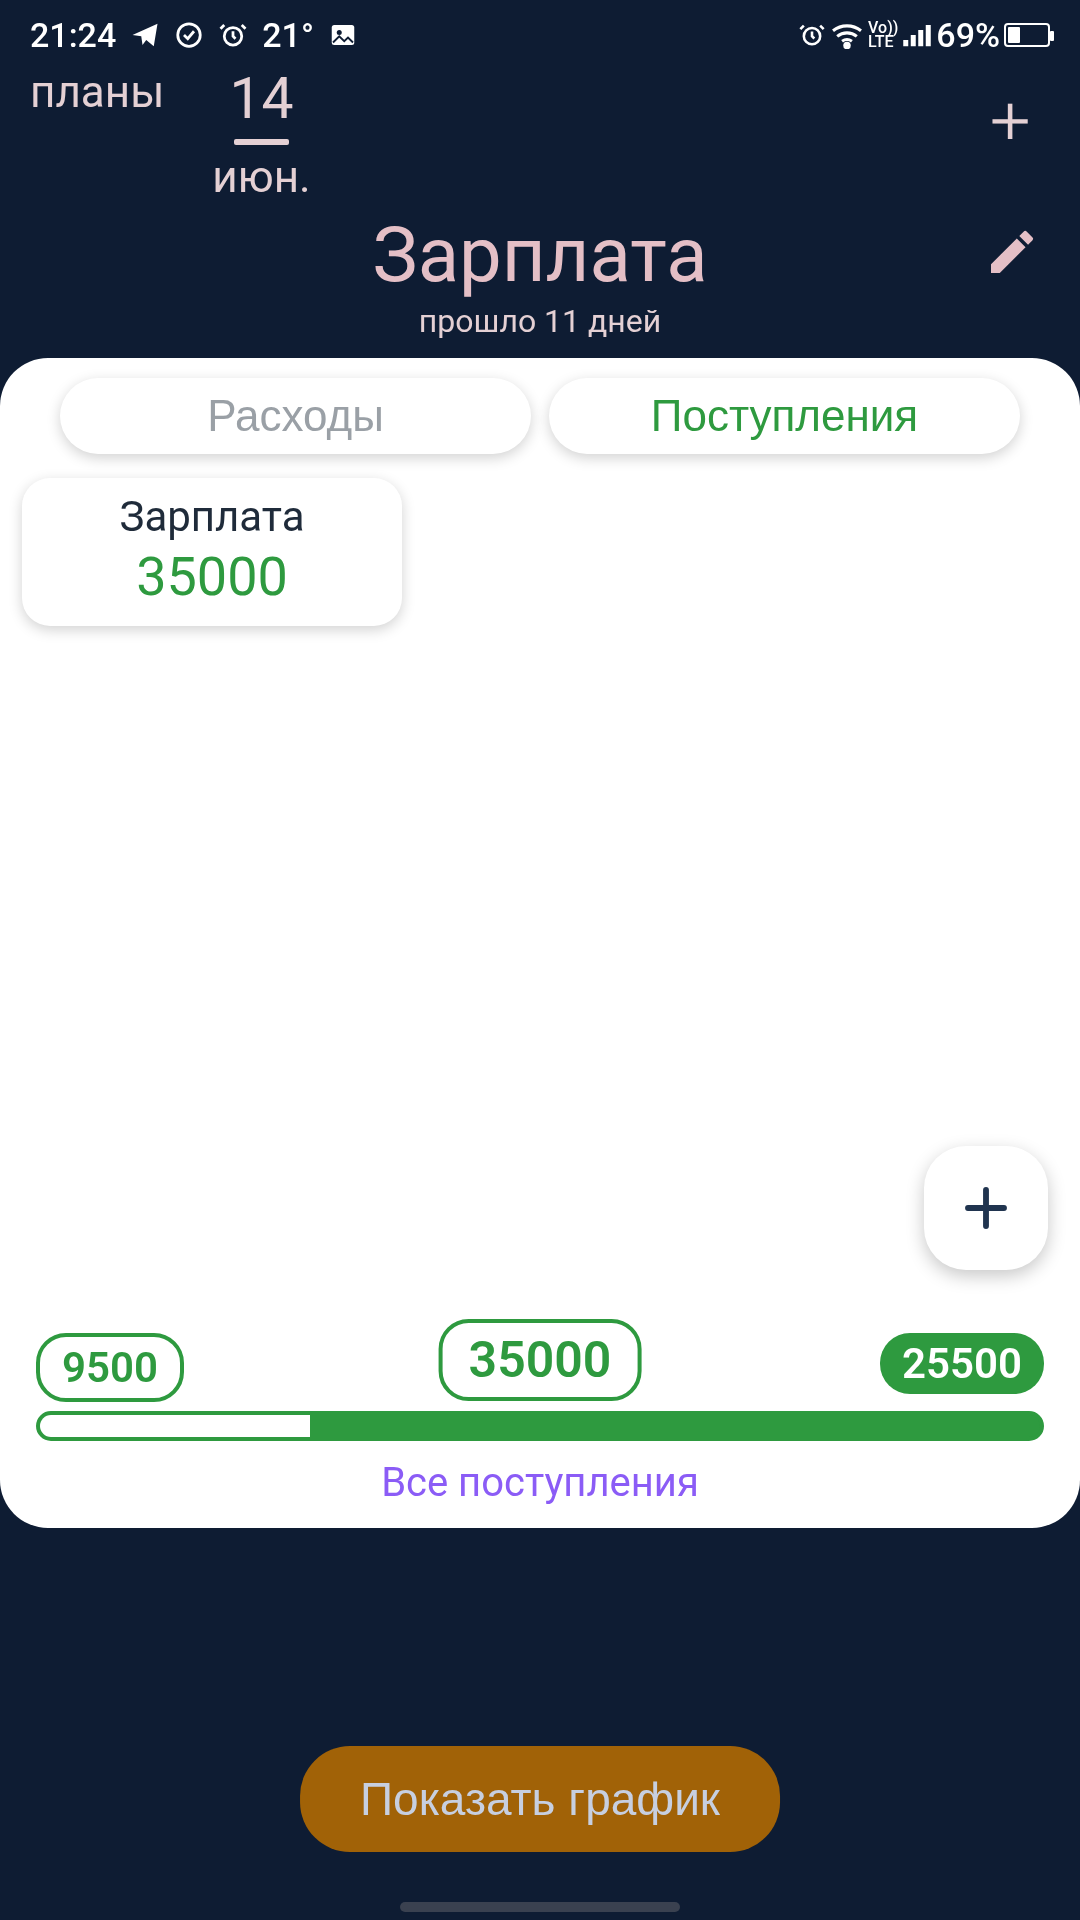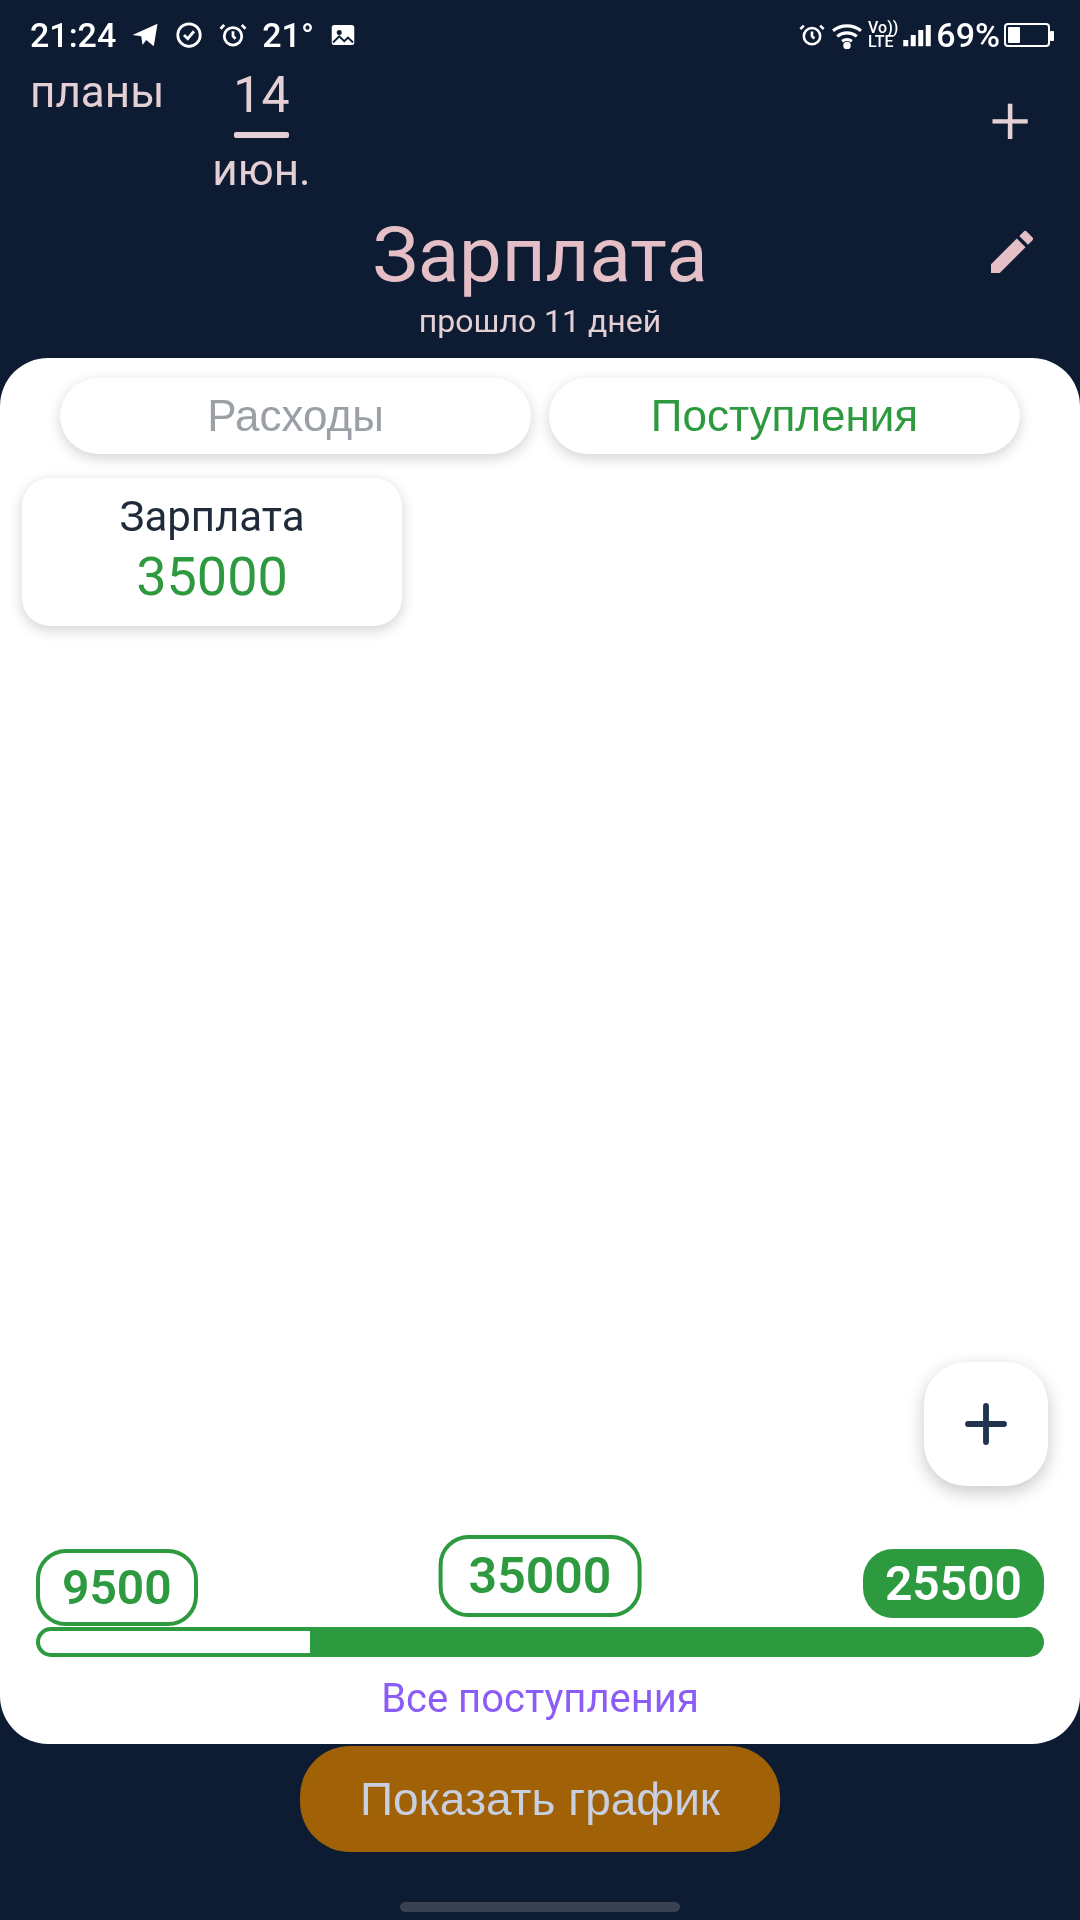--- a/index.html
+++ b/index.html
@@ -46,21 +46,21 @@
   }
   .nav-left .active { color: #e4d0d4; }
   .nav-left .inactive { color: #6a7280; }
   .date-block {
     margin-left: 48px;
     display: flex;
     flex-direction: column;
     align-items: center;
     color: #e4d0d4;
   }
-  .date-day { font-size: 50px; line-height: 1; }
+  .date-day { font-size: 57px; line-height: 1; }
   .date-rule {
     width: 55px; height: 6px; background: #e4d0d4;
     margin: 12px 0 10px 0; border-radius: 2px;
   }
   .date-month { font-size: 44px; line-height: 1; }
   .plus-btn {
     position: absolute; right: 36px; top: 24px;
     color: #e4d0d4; font-size: 68px; line-height: 1;
     font-weight: 300;
   }
@@ -81,21 +81,21 @@
     position: absolute; right: 40px; top: 14px; color: #e4bfc6;
   }
 
   
   .card {
     background: #ffffff;
     border-radius: 48px;
     margin: 18px 0 0 0;
     padding: 20px 0 28px 0;
     position: relative;
-    height: 1386px;
+    height: 1170px;
   }
   .seg {
     display: flex; gap: 18px; padding: 0 60px;
   }
   .seg button {
     flex: 1;
     border: none;
     height: 76px;
     border-radius: 38px;
     font-size: 44px;
@@ -124,21 +124,21 @@
     background: #fff; box-shadow: 0 6px 18px rgba(0,0,0,0.22);
     display: flex; align-items: center; justify-content: center;
     color: #20344f; font-size: 64px; font-weight: 300;
     cursor: pointer;
   }
 
   .summary { position: absolute; left: 0; right: 0; bottom: 22px; padding: 0 36px; }
   .chips { position: relative; height: 80px; }
   .chip {
     position: absolute; display: inline-flex; align-items: center; justify-content: center;
-    border-radius: 30px; font-size: 48px; font-weight: 600;
+    border-radius: 30px; font-size: 42px; font-weight: 600;
     padding: 6px 22px;
   }
   .chip.out { border: 4px solid #2e9a3f; color: #2e9a3f; background: #fff; }
   .chip.fill { background: #2e9a3f; color: #fff; }
   .chip.left { left: 0; top: 14px; }
   .chip.center { left: 50%; transform: translateX(-50%); top: 0; font-size: 50px; padding: 8px 26px; }
   .chip.right { right: 0; top: 14px; }
 
   .bar-track {
     margin-top: 12px; height: 30px; border-radius: 15px;

